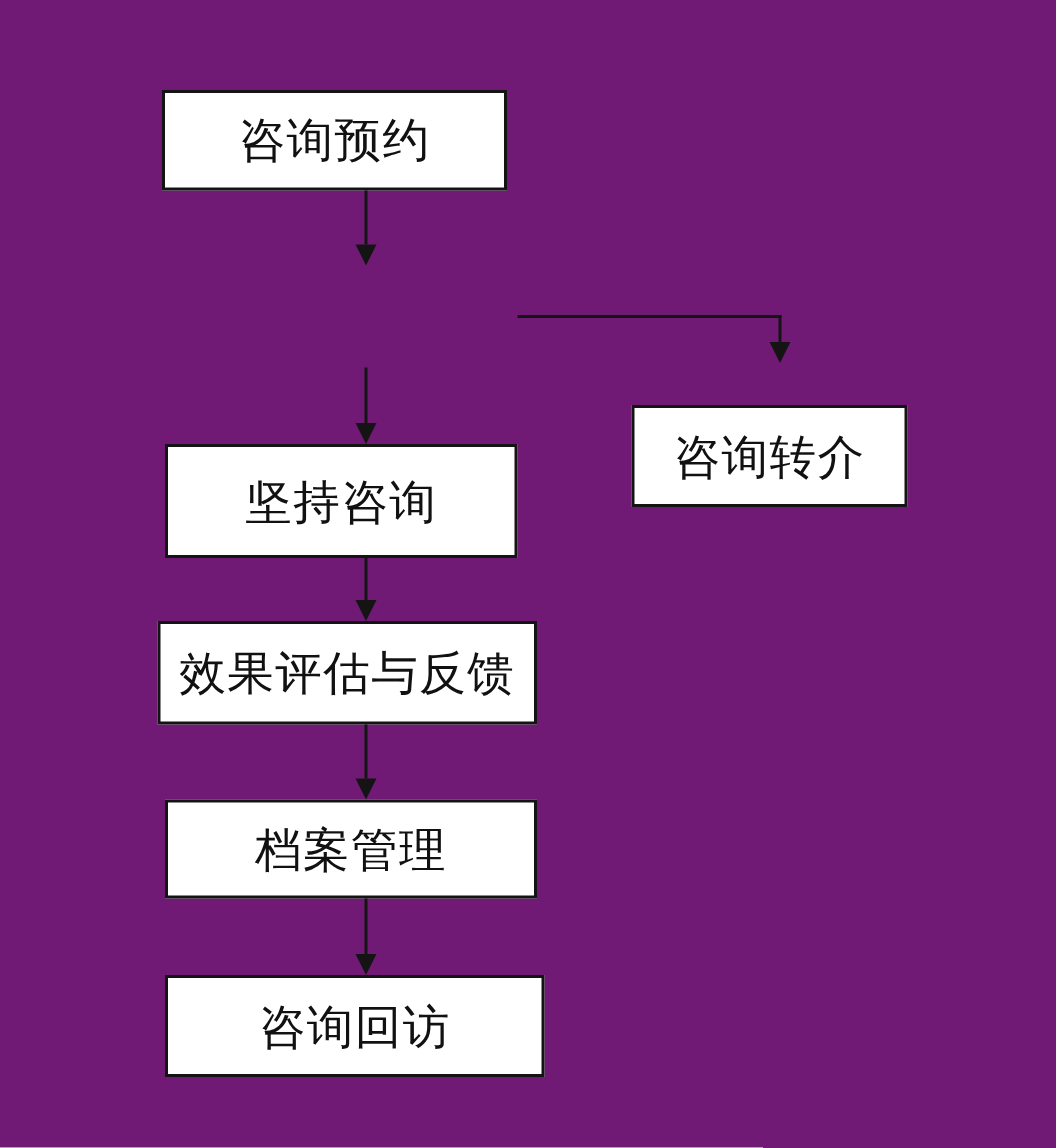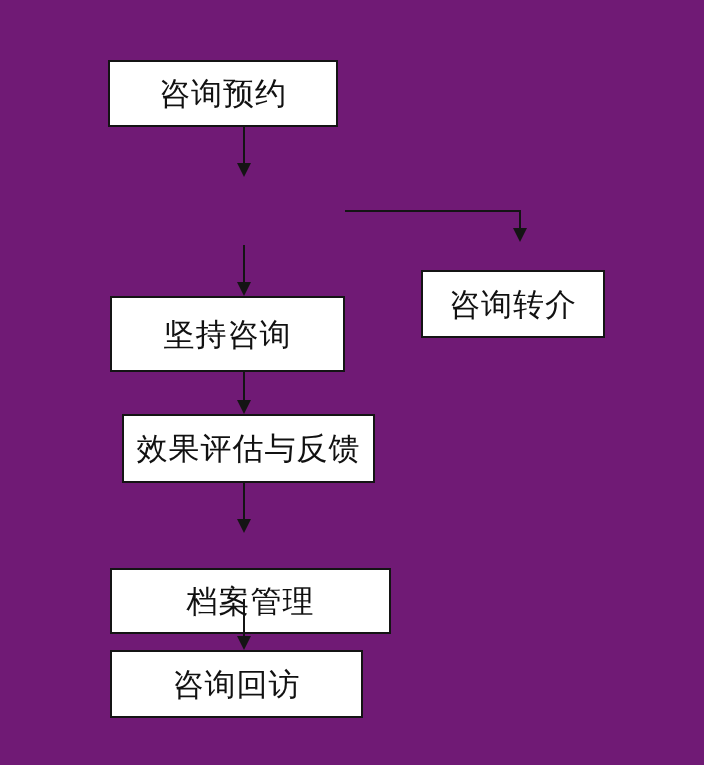--- a/index.html
+++ b/index.html
@@ -59,25 +59,25 @@
 
 
   <div class="node" style="left:421px; top:242px; width:184px; height:68px;margin-top:28px;">
     <span class="node-label">咨询转介</span>
   </div>
 
   <div class="node" style="left:110px; top:296px; width:235px; height:76px;">
     <span class="node-label">坚持咨询</span>
   </div>
 
-  <div class="node" style="left:122px; top:414px; width:253px; height:69px;">
+  <div class="node" style="left:105px; top:414px; width:253px; height:69px;">
     <span class="node-label">效果评估与反馈</span>
   </div>
 
-  <div class="node" style="left:110px; top:533px; width:281px; height:66px;margin-top:35px;">
+  <div class="node" style="left:110px; top:533px; width:248px; height:66px;">
     <span class="node-label">档案管理</span>
   </div>
 
   <div class="node" style="left:110px; top:650px; width:253px; height:68px;text-align:right;">
     <span class="node-label">咨询回访</span>
   </div>
 
   <div class="edge-line edge-v" style="left:243px; top:127px; height:36px;"></div>
   <div class="arrowhead" style="left:237px; top:163px;"></div>
 

